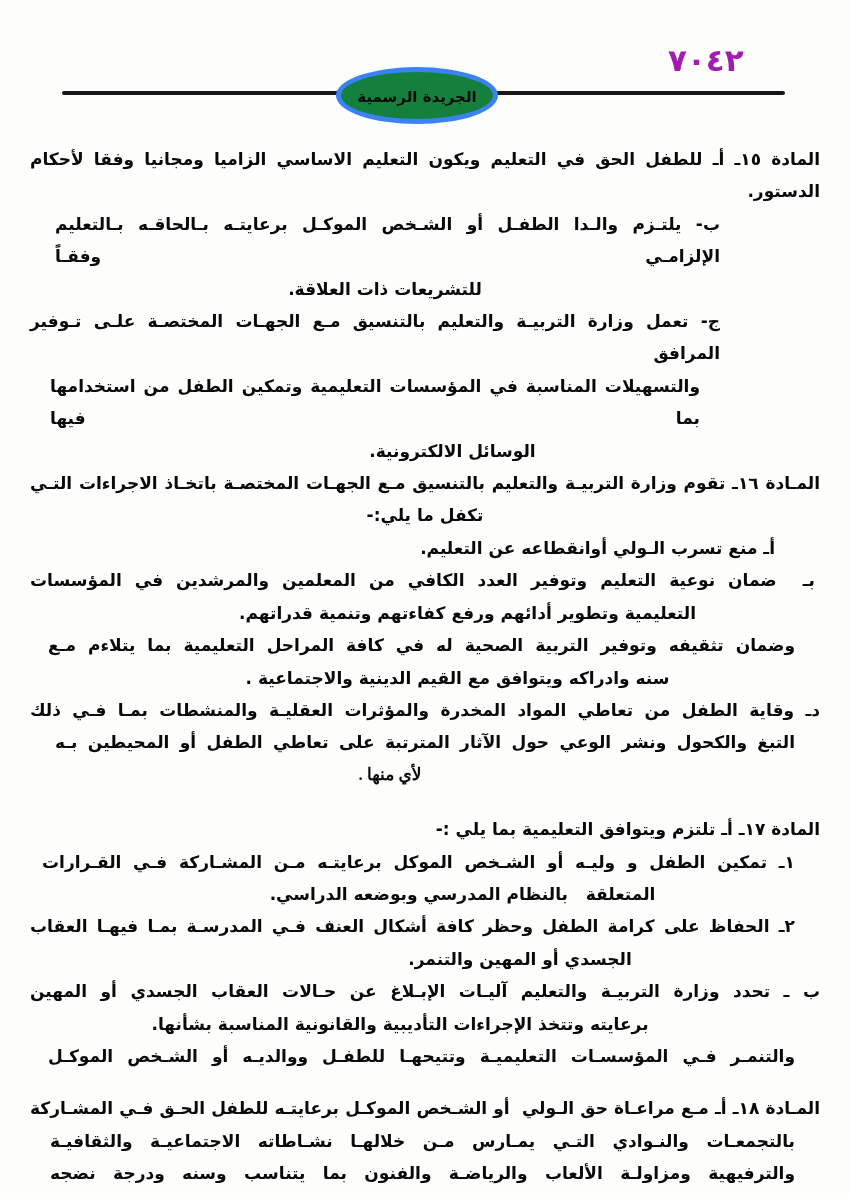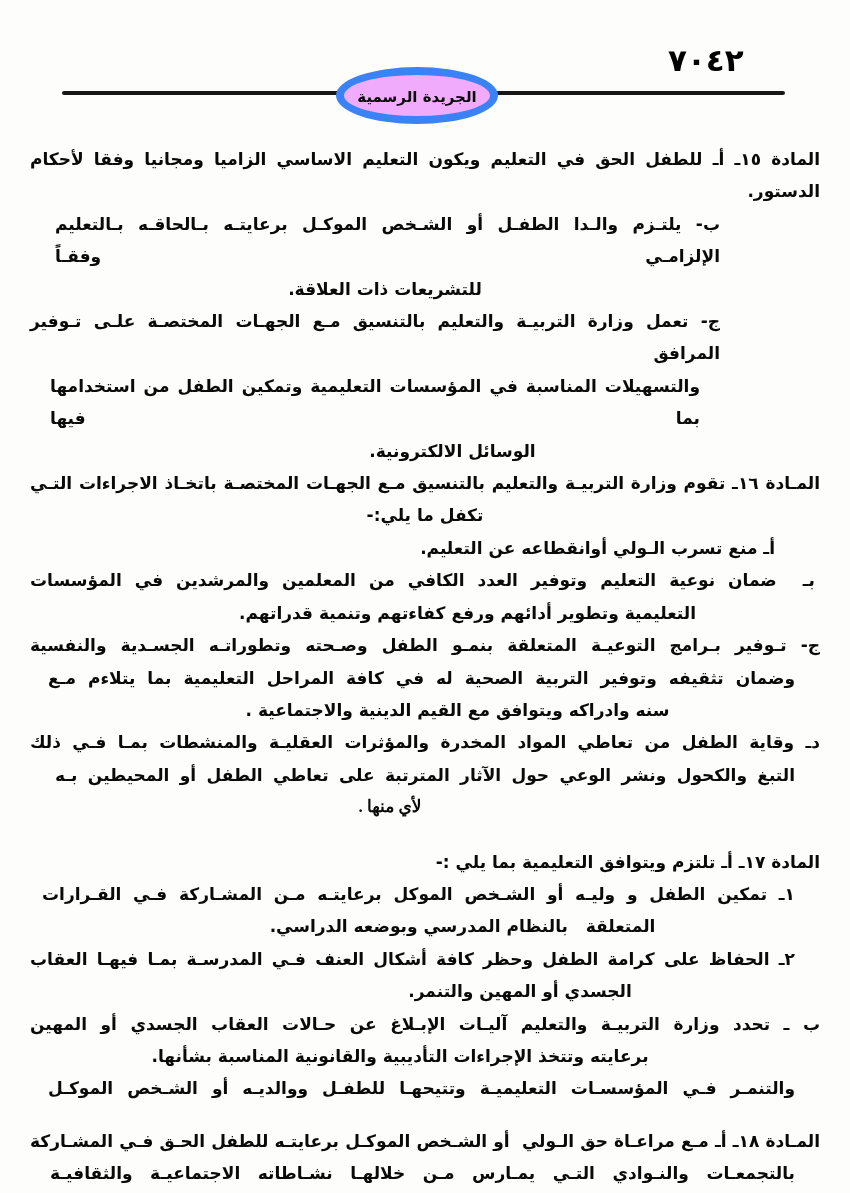--- a/index.html
+++ b/index.html
@@ -15,40 +15,40 @@
     background: #fdfdfc;
     color: #0b0b0b;
   }
   
   #page-number {
     position: absolute;
     left: 668px; top: 42px;
     font-size: 31px;
     font-weight: 700;
     letter-spacing: 6px;
-    color: #000000;
+    color: #a21caf;
     direction: ltr;
     white-space: nowrap;
   }
   .header-rule {
     position: absolute;
     top: 91px;
     height: 4px;
     background: #171717;
     border-radius: 2px;
   }
   #rule-left  { left: 62px;  width: 277px; }
   #rule-right { left: 496px; width: 289px; }
   #gazette-badge {
     position: absolute;
     left: 336px; top: 67px;
     width: 162px; height: 57px;
-    border: 8px solid #3b82f6;
+    border: 5px solid #3b82f6;
     border-radius: 50%;
-    background: #f0abfc;
+    background: #15803d;
     box-sizing: border-box;
     display: flex;
     align-items: center;
     justify-content: center;
     z-index: 2;
   }
   #gazette-badge span {
     font-size: 15px;
     font-weight: 700;
     padding-top: 3px;
@@ -97,21 +97,20 @@
         <div class="line justify" data-name="text-line" style="margin-right: 100px;">ج- تعمل وزارة التربيـة والتعليم بالتنسيق مـع الجهـات المختصـة علـى تـوفير المرافق</div>
         <div class="line justify" data-name="text-line" style="margin-right: 120px; margin-left: 20px;">والتسهيلات المناسبة في المؤسسات التعليمية وتمكين الطفل من استخدامها بما فيها</div>
         <div class="line center" data-name="text-line" style="margin-left: 55px;">الوسائل الالكترونية.</div>
       </div>
       <div class="article" data-name="article-16">
         <div class="line justify" data-name="text-line">المـادة ١٦ـ تقوم وزارة التربيـة والتعليم بالتنسيق مـع الجهـات المختصـة باتخـاذ الاجراءات التـي</div>
         <div class="line center" data-name="text-line">تكفل ما يلي:-</div>
         <div class="line right" data-name="text-line" style="margin-right: 45px;">أـ منع تسرب الـولي أوانقطاعه عن التعليم.</div>
         <div class="line justify" data-name="text-line" style="margin-right: 5px;">بـ  ضمان نوعية التعليم وتوفير العدد الكافي من المعلمين والمرشدين في المؤسسات</div>
         <div class="line center" data-name="text-line" style="margin-left: 85px;">التعليمية وتطوير أدائهم ورفع كفاءتهم وتنمية قدراتهم.</div>
-        <div class="line justify" data-name="text-line">ج- تـوفير بـرامج التوعيـة المتعلقة بنمـو الطفل وصـحته وتطوراتـه الجسـدية والنفسية</div>
         <div class="line justify" data-name="text-line" style="margin-right: 25px; margin-left: 18px;">وضمان تثقيفه وتوفير التربية الصحية له في كافة المراحل التعليمية بما يتلاءم مـع</div>
         <div class="line center" data-name="text-line" style="margin-left: 65px;">سنه وادراكه ويتوافق مع القيم الدينية والاجتماعية .</div>
         <div class="line justify" data-name="text-line">دـ وقاية الطفل من تعاطي المواد المخدرة والمؤثرات العقليـة والمنشطات بمـا فـي ذلك</div>
         <div class="line justify" data-name="text-line" style="margin-right: 25px; margin-left: 25px;">التبغ والكحول ونشر الوعي حول الآثار المترتبة على تعاطي الطفل أو المحيطين بـه</div>
         <div class="line center" data-name="text-line" style="margin-right: 70px; font-family: Liberation Serif, serif;">لأي منها .</div>
       </div>
       <div class="article" data-name="article-17">
         <div class="line right" data-name="text-line">المادة ١٧ـ أـ تلتزم ويتوافق التعليمية بما يلي :-</div>
         <div class="line justify" data-name="text-line" style="margin-right: 25px; margin-left: 12px;">١ـ تمكين الطفل و وليـه أو الشـخص الموكل برعايتـه مـن المشـاركة فـي القـرارات</div>
         <div class="line center" data-name="text-line" style="margin-left: 75px;">المتعلقة   بالنظام المدرسي وبوضعه الدراسي.</div>

